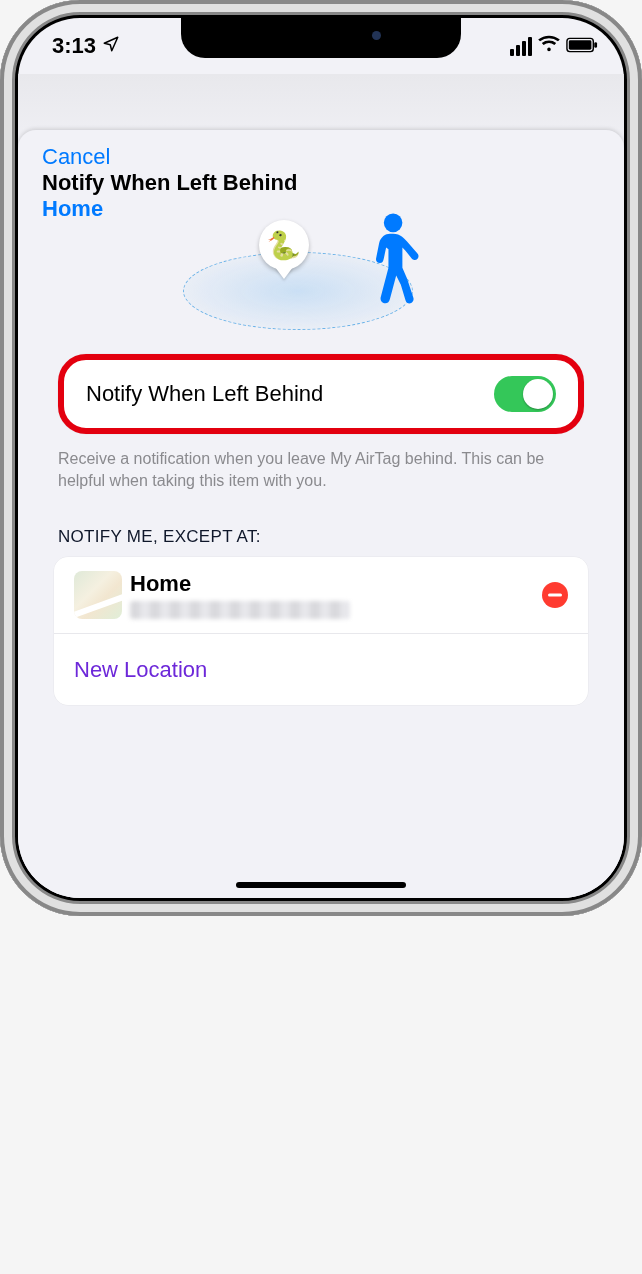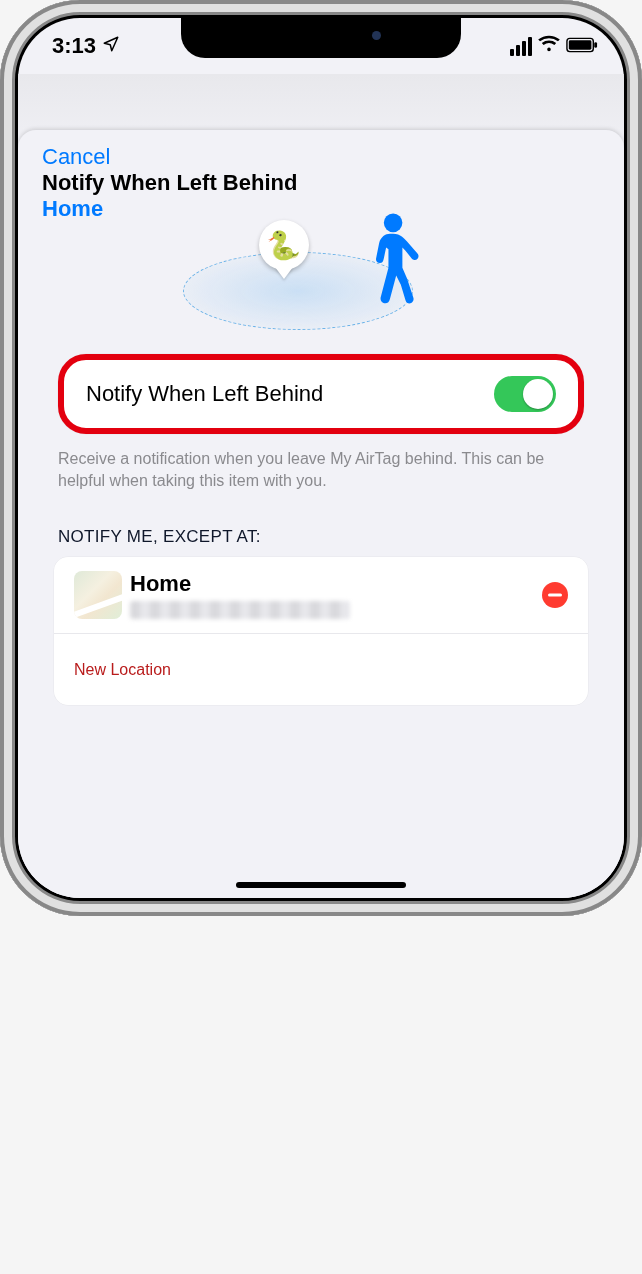--- a/index.html
+++ b/index.html
@@ -187,21 +187,21 @@
   }
   .remove-btn {
     width: 26px; height: 26px; border-radius:50%;
     background:#ff3b30; position:relative; cursor:pointer;
     flex-shrink:0;
   }
   .remove-btn::before {
     content:""; position:absolute; left:6px; right:6px; top:50%; transform:translateY(-50%);
     height:3px; background:#fff; border-radius:2px;
   }
-  .new-loc { color:#b91c1c; font-size:16px; cursor:pointer;text-align:right; }
+  .new-loc { color:#6d28d9; font-size:22px; cursor:pointer;text-align:right; }
   .home-indicator {
     position:absolute; bottom:10px; left:50%; transform:translateX(-50%);
     width: 170px; height:6px; background:#000; border-radius:4px; z-index:60;
   }
   .side-btn { position:absolute; background:#d0d0d0; border-radius:3px; z-index:-1; }
   .sb-left1 { left:-5px; top:210px; width:6px; height:40px; }
   .sb-left2 { left:-5px; top:290px; width:6px; height:78px; }
   .sb-left3 { left:-5px; top:390px; width:6px; height:78px; }
   .sb-right { right:-5px; top:310px; width:6px; height:110px; }
 </style>

